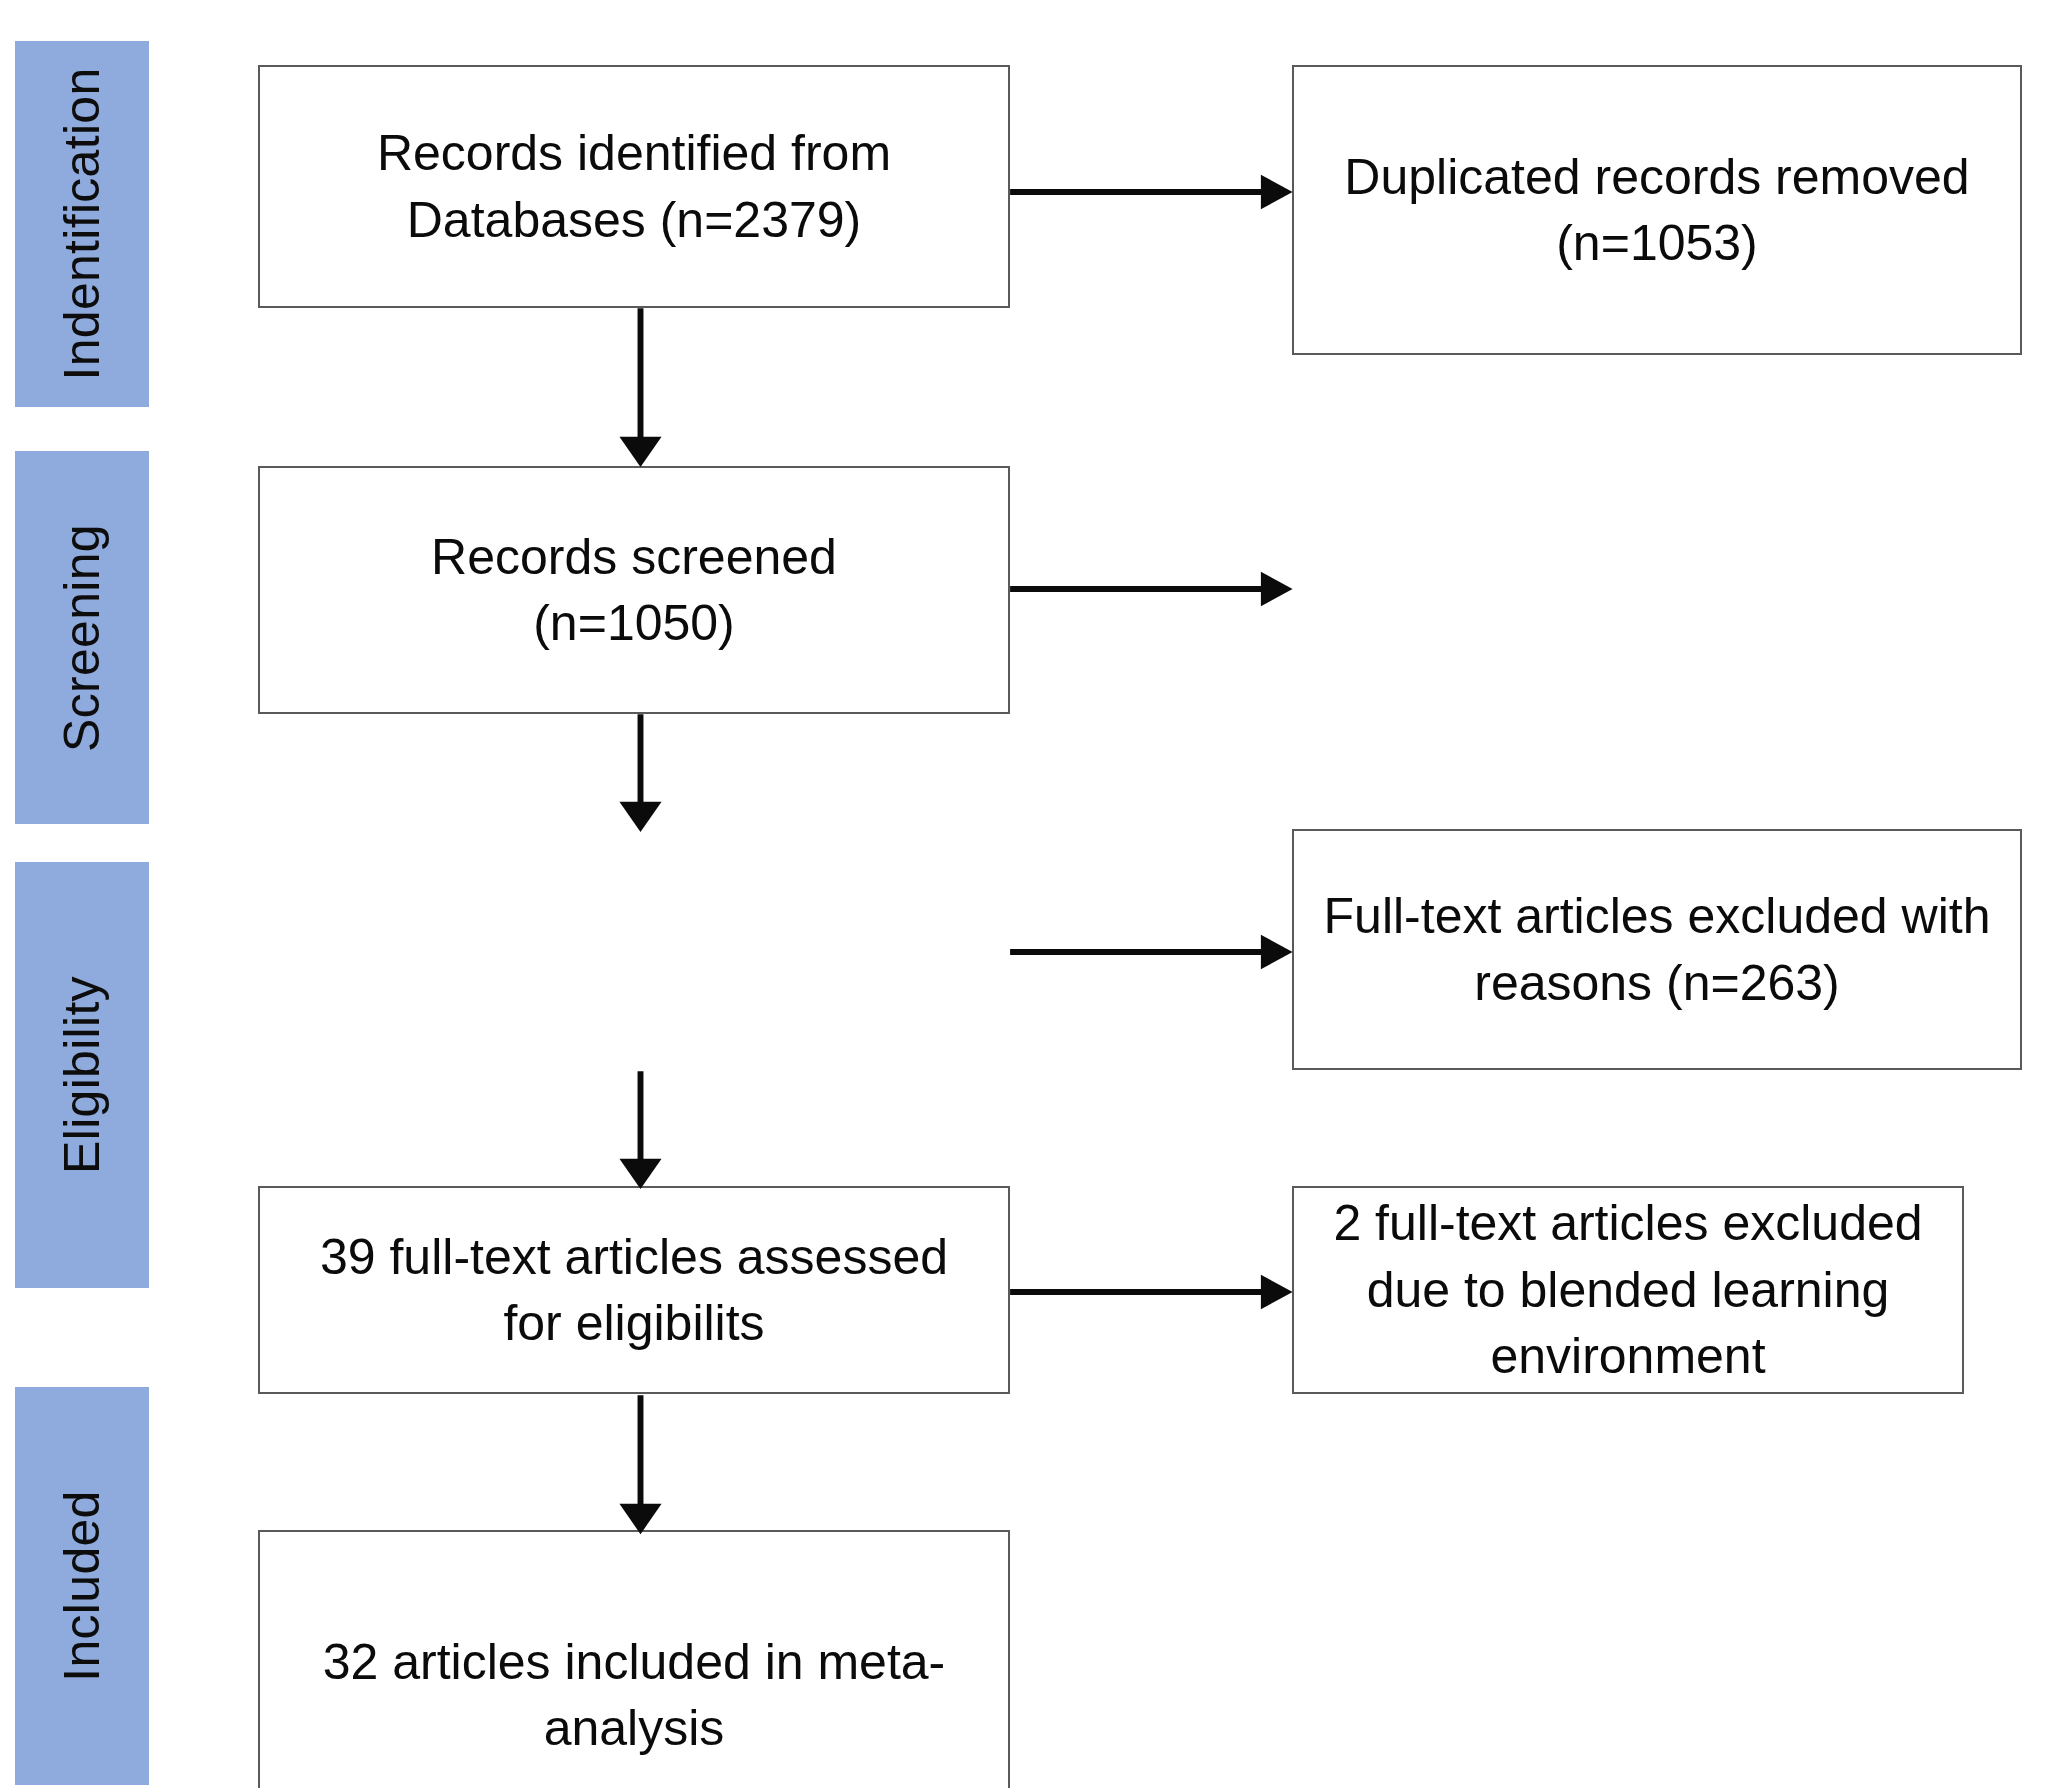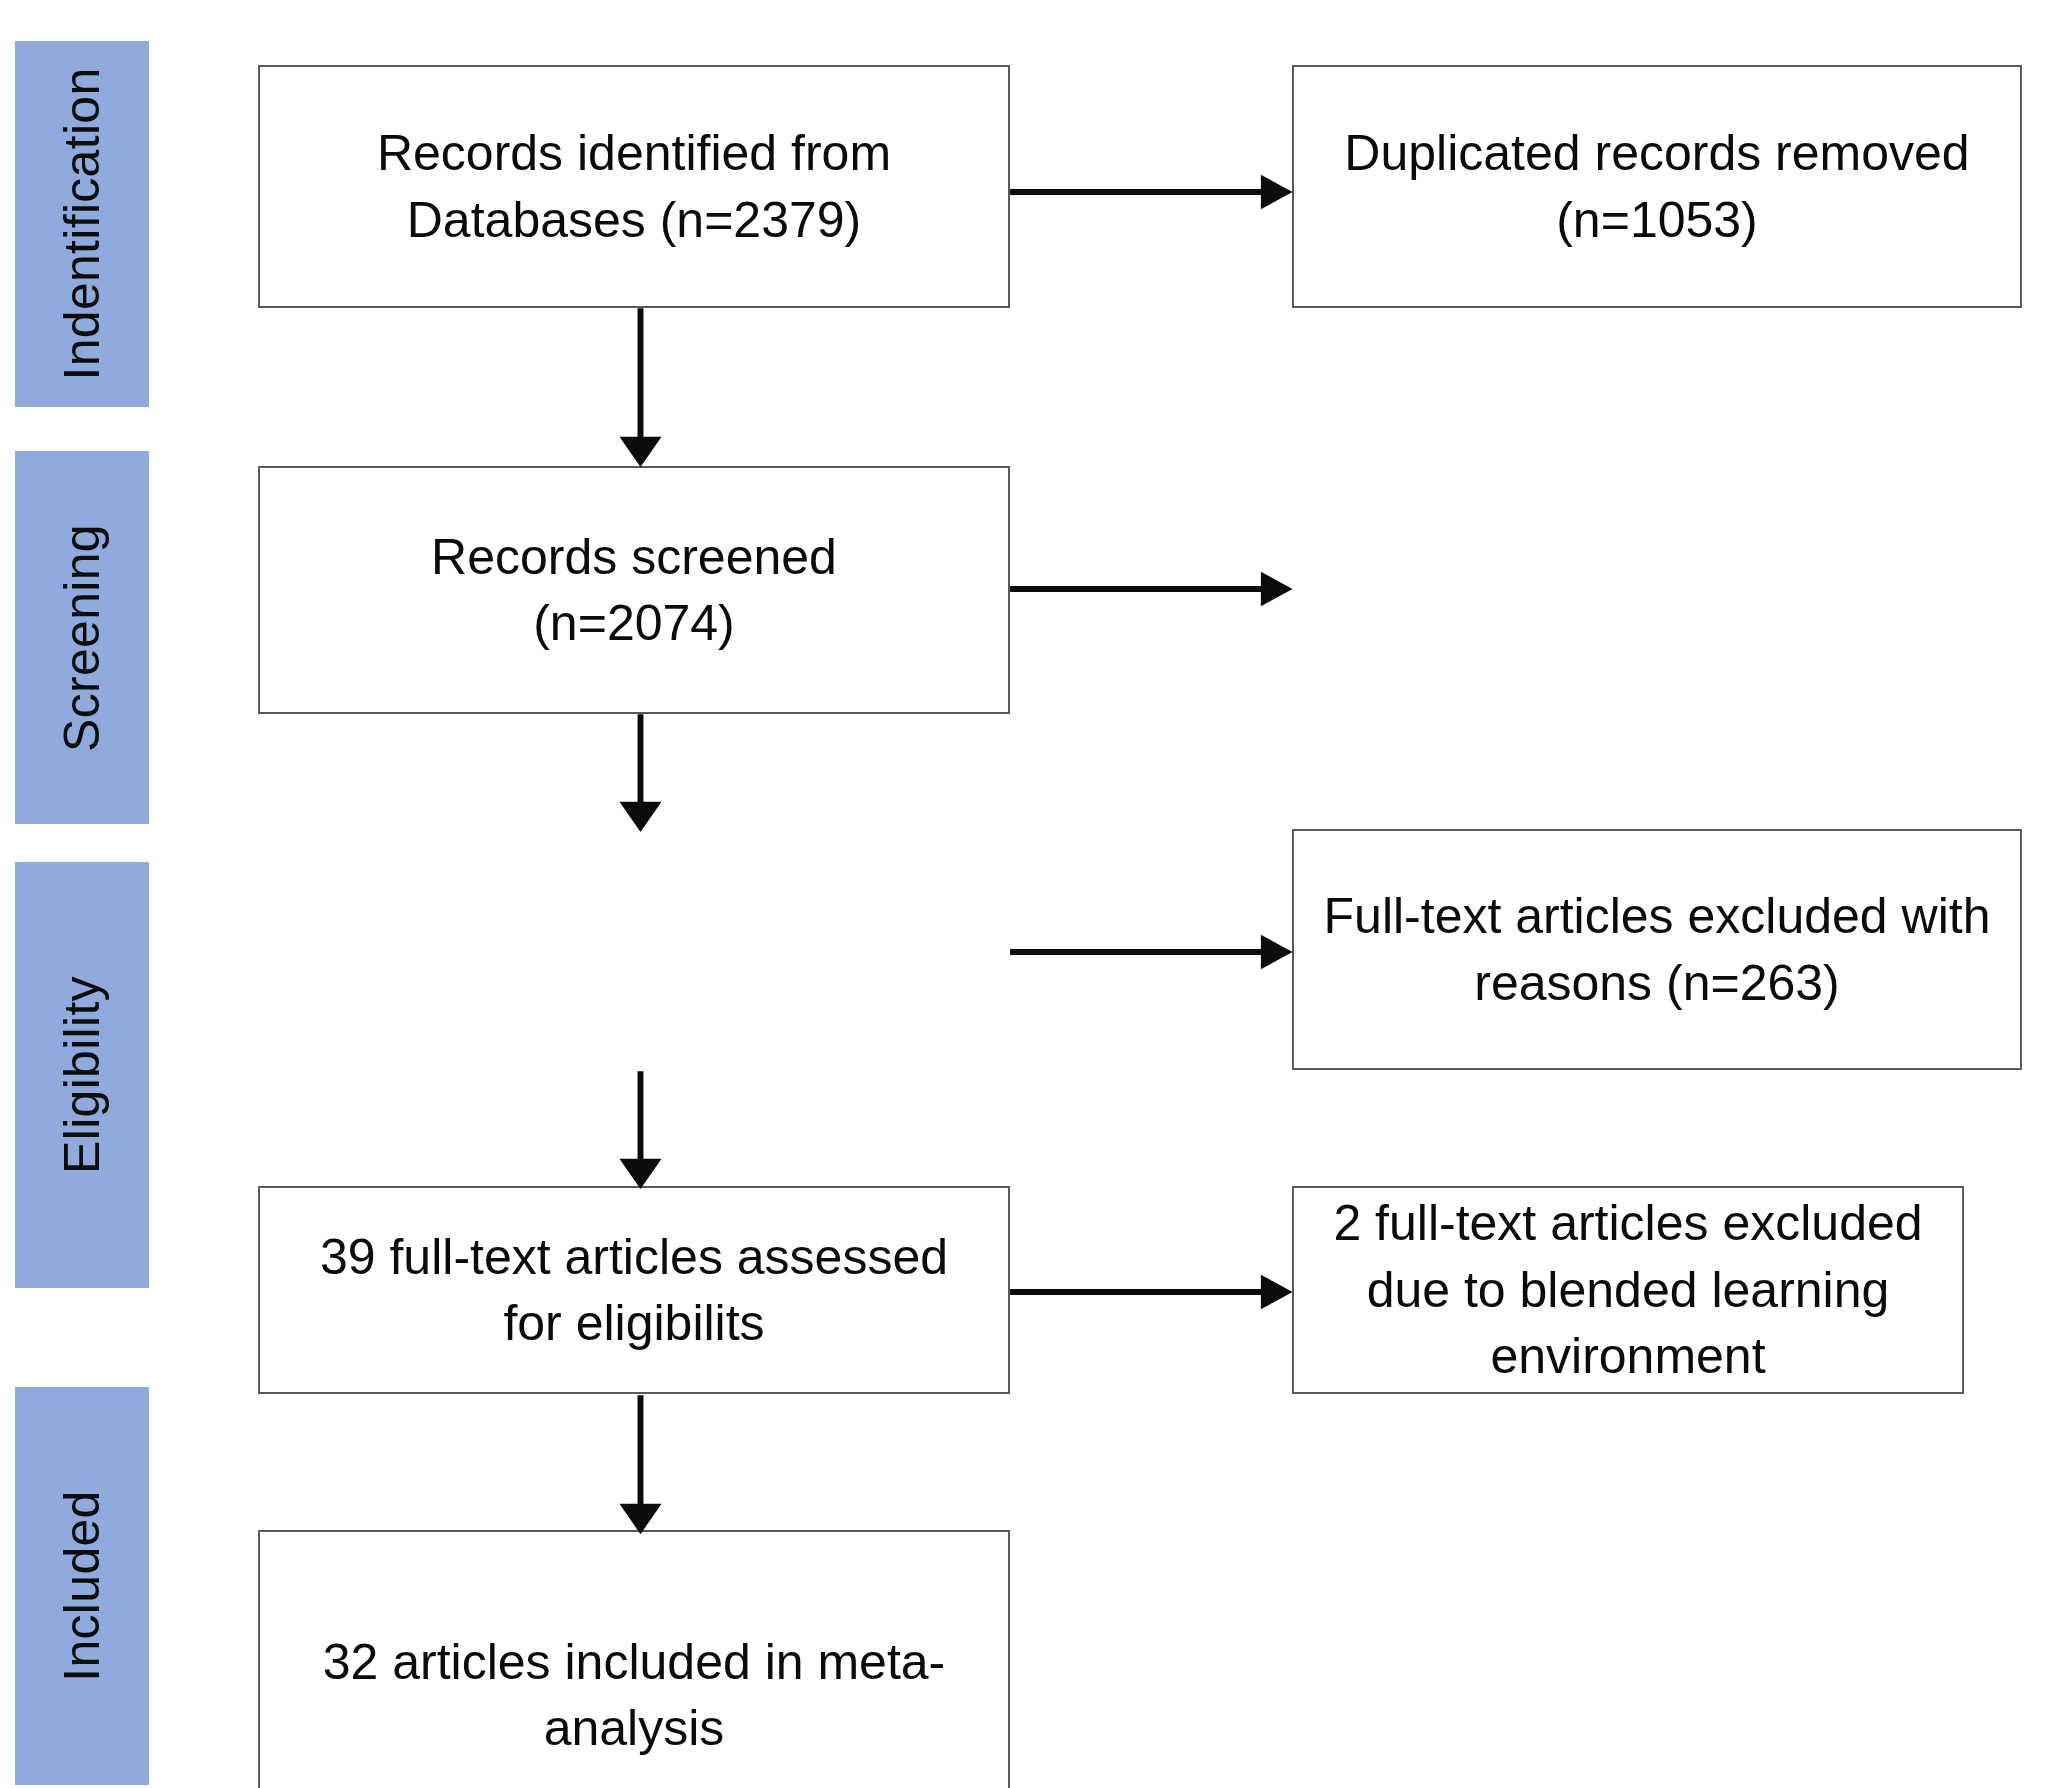--- a/index.html
+++ b/index.html
@@ -84,28 +84,28 @@
 
   <div class="stage-bar" style="left:14.5px; top:1387px; width:134px; height:398px;">
     <span class="stage-label">Included</span>
   </div>
 
   <div class="flow-box" style="left:258px; top:65px; width:752px; height:243px;">
     <span class="box-text">Records identified from
 Databases (n=2379)</span>
   </div>
 
-  <div class="flow-box" style="left:1292px; top:65px; width:730px; height:243px;">
+  <div class="flow-box" style="left:1292px; top:65px; width:730px; height:290px;">
     <span class="box-text">Duplicated records removed
 (n=1053)</span>
   </div>
 
   <div class="flow-box" style="left:258px; top:466px; width:752px; height:248px;">
     <span class="box-text">Records screened
-(n=2074)</span>
+(n=1050)</span>
   </div>
 
 
 
   <div class="flow-box" style="left:1292px; top:829px; width:730px; height:241px;align-items:center;">
     <span class="box-text">Full-text articles excluded with
 reasons (n=263)</span>
   </div>
 
   <div class="flow-box" style="left:258px; top:1186px; width:752px; height:208px;">

